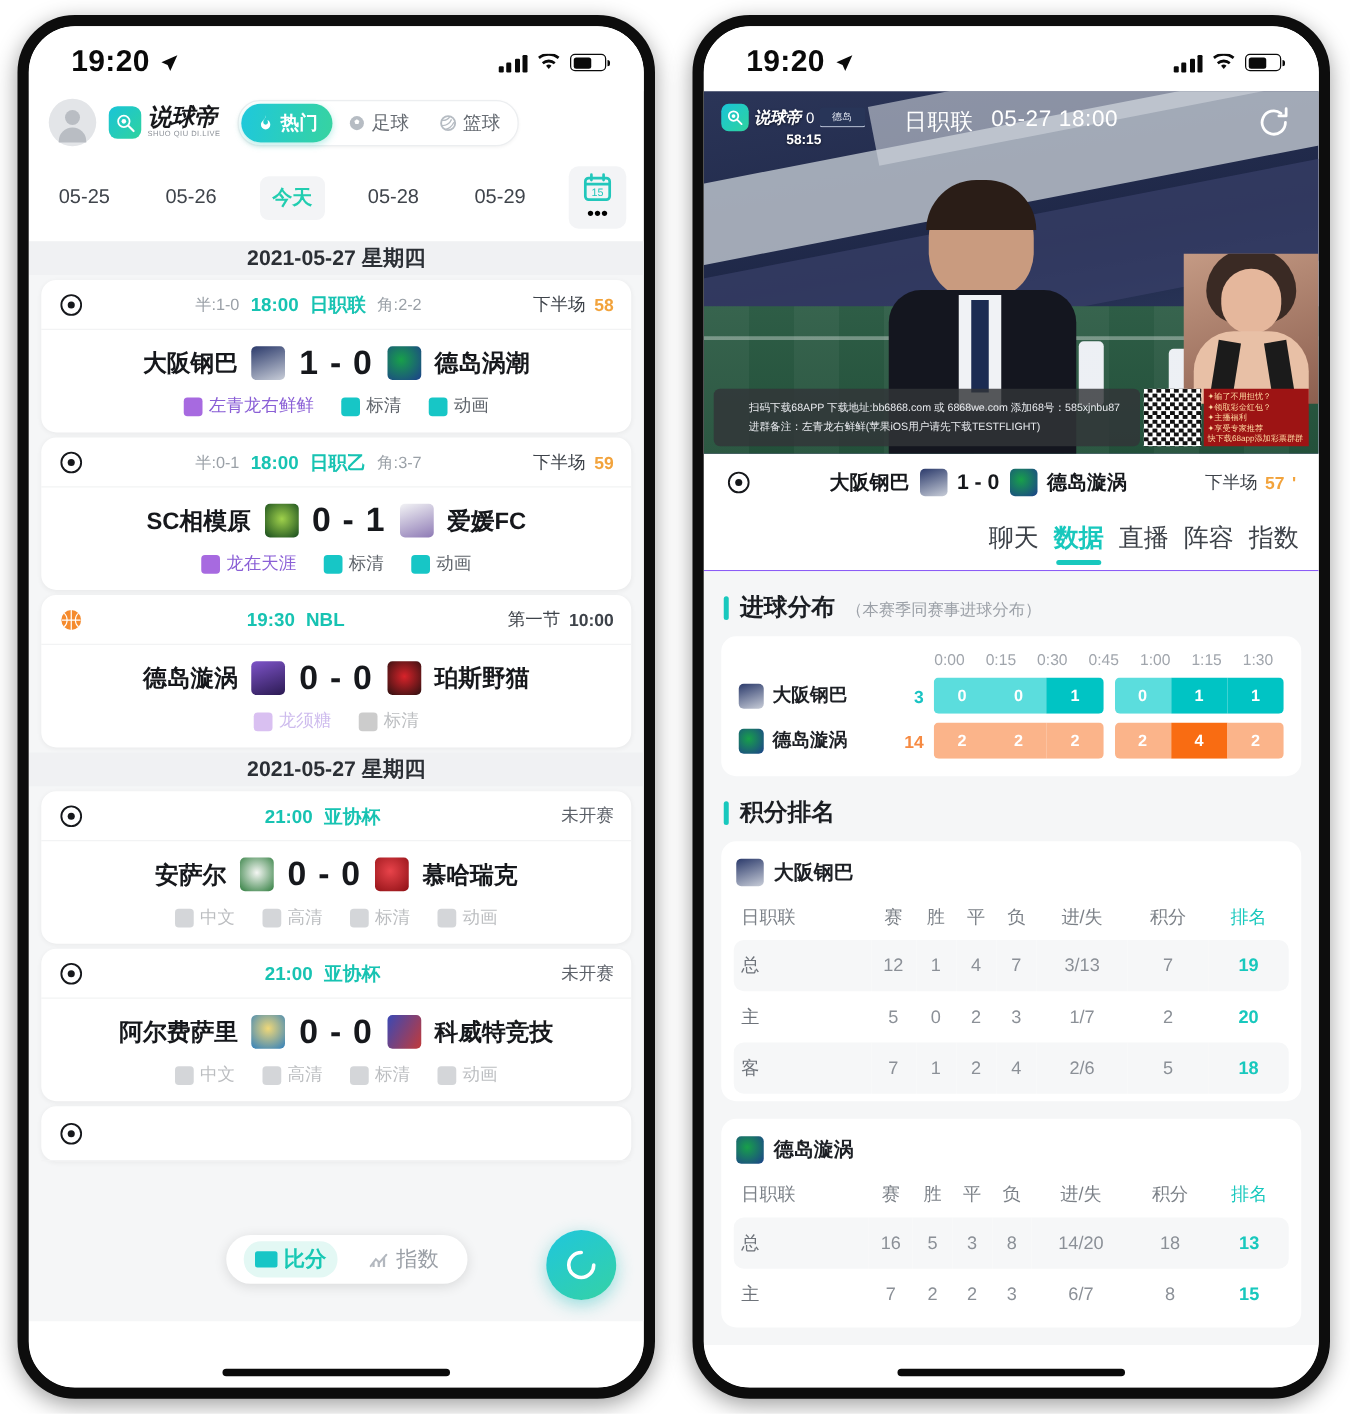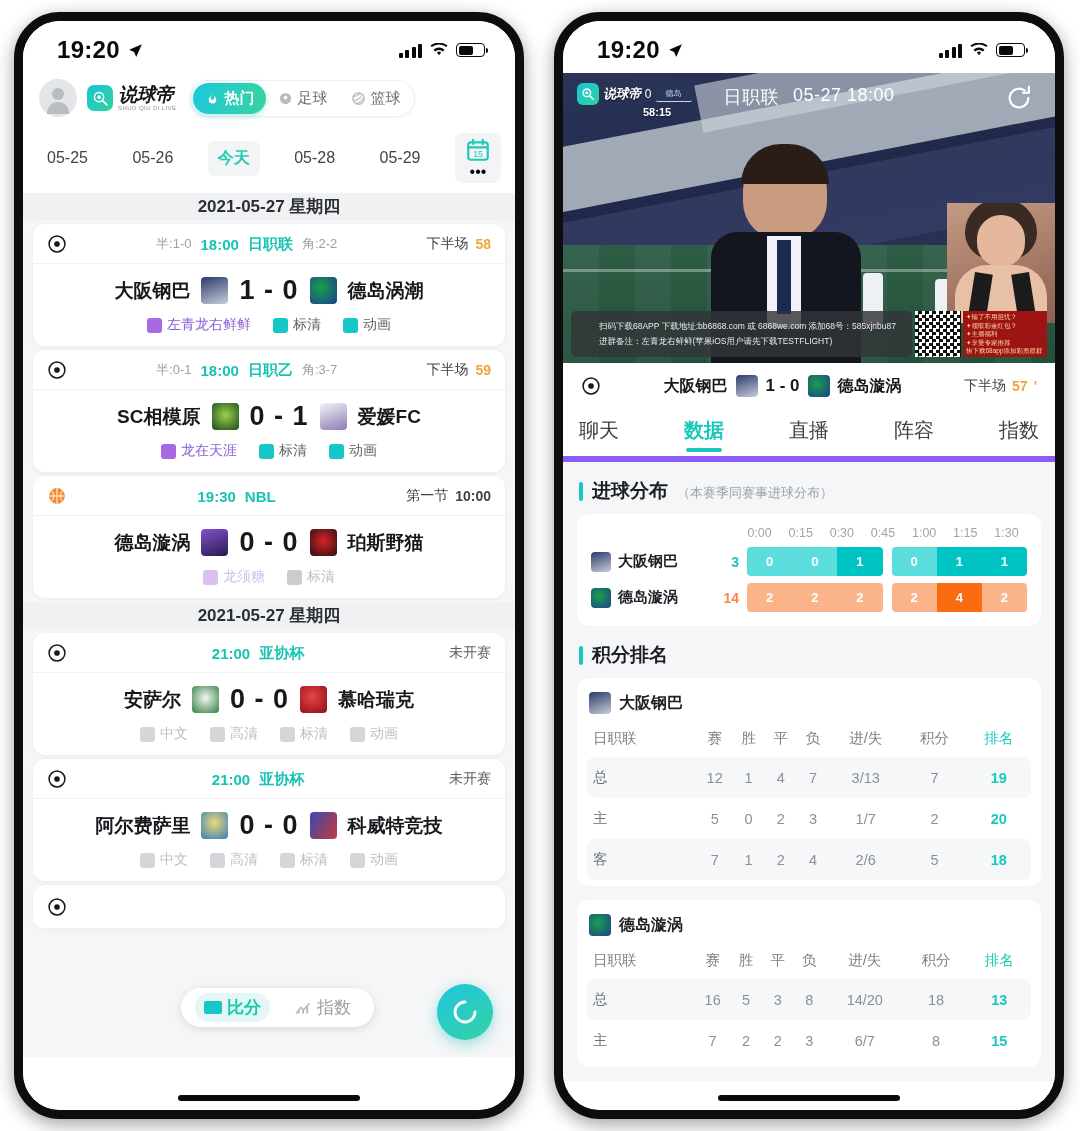--- a/index.html
+++ b/index.html
@@ -111,41 +111,41 @@
   .vtopbar { position:absolute; top:0; left:0; right:0; height:48px; display:flex; align-items:center; justify-content:center; z-index:4; }
   .vtitle { font-size:18px; color:#fff; font-weight:500; letter-spacing:.5px; display:flex; gap:14px; }
   .refresh { position:absolute; right:22px; top:11px; width:28px; height:28px; z-index:5; }
   .scorebug { position:absolute; left:14px; top:10px; z-index:5; display:flex; flex-direction:column; align-items:flex-start; }
   .sb-row { display:flex; align-items:center; gap:4px; }
   .sb-logo { width:22px; height:22px; border-radius:6px; background:linear-gradient(135deg,#19c4d8,#2fd39e); display:flex;align-items:center;justify-content:center;}
   .sb-logo svg{width:14px;height:14px}
   .sb-brand { font-size:13px; font-weight:800; font-style:italic; color:#fff; letter-spacing:-.4px; text-shadow:0 1px 2px rgba(0,0,0,.6); }
   .sb-zero { font-size:12px; color:#fff; }
   .sb-away { font-size:8px; color:#dfe4ef; background:rgba(40,55,90,.75); padding:2px 10px; border-radius:2px; border-bottom:1.5px solid #cdd5e6; }
-  .sb-clock { font-size:11px; color:#fff; font-weight:700; margin-left:44px; margin-top:1px; text-shadow:0 1px 2px rgba(0,0,0,.6);padding-left:22px; }
+  .sb-clock { font-size:11px; color:#fff; font-weight:700; margin-left:30px; margin-top:1px; text-shadow:0 1px 2px rgba(0,0,0,.6);padding-left:22px; }
   .crowd { position:absolute; inset:0; }
   .pitch { position:absolute; left:0; right:0; bottom:0; height:118px; background:linear-gradient(180deg,#2e5d46,#23503a); }
   .pitch::after{content:"";position:absolute;inset:0;background:repeating-linear-gradient(90deg,rgba(255,255,255,.045) 0 36px,transparent 36px 72px);}
   .suitman { position:absolute; left:140px; bottom:0; width:170px; height:215px; }
   .adbar { position:absolute; left:8px; right:8px; bottom:6px; height:46px; display:flex; z-index:6; }
   .adtext { flex:1; background:rgba(50,52,56,.82); border-radius:5px; padding:4px 8px; display:flex; flex-direction:column; justify-content:center; gap:3px; }
   .adtext span { font-size:8.5px; color:#e8eaee; white-space:nowrap; overflow:hidden;margin-left:20px; }
   .adqr { width:46px; background:#fff; margin-left:3px; }
   .adred { width:84px; background:#9d1414; margin-left:2px; display:flex; flex-direction:column; justify-content:center; padding:2px 3px; gap:1px; }
   .adred span { font-size:6.5px; color:#ffd9a0; white-space:nowrap; overflow:hidden; }
   .cam { position:absolute; right:0; bottom:40px; width:108px; height:120px; background:linear-gradient(160deg,#c49a84,#8c5f4f); z-index:5; overflow:hidden; }
 
   .matchbar { display:flex; align-items:center; padding:12px 18px 10px; }
   .mb-mid { flex:1; display:flex; align-items:center; justify-content:center; gap:8px; }
   .mb-team { font-size:16px; font-weight:700; color:#16181c; }
   .mb-crest { width:22px; height:22px; border-radius:4px; }
   .mb-score { font-size:17px; font-weight:700; color:#16181c; }
   .mb-right { display:flex; align-items:center; gap:6px; font-size:14px; color:#3e434a; }
 
-  .rtabs { display:flex; align-items:center; justify-content:space-between; padding: 2px 10px 0; border-bottom:6px solid #8b5cf6; }
+  .rtabs { display:flex; align-items:center; justify-content:flex-end; padding: 2px 10px 0; border-bottom:1px solid #8b5cf6; }
   .rtab { font-size:20px; color:#3d4249; padding: 8px 6px 12px; position:relative; }
   .rtab.active { color:#18c8bd; font-weight:700; }
   .rtab.active::after { content:""; position:absolute; left:50%; transform:translateX(-50%); bottom:4px; width:36px; height:4px; border-radius:2px; background:#18c8bd; }
 
   .rbody { background:#f5f6f7; height: calc(100% - 470px); overflow:hidden; }
   .sect-title { display:flex; align-items:baseline; gap:9px; padding: 16px 16px 10px; }
   .sect-title .bar { width:4px; height:19px; border-radius:2px; background:#18c8bd; align-self:center; }
   .sect-title h3 { font-size:19px; font-weight:700; color:#1b1e23; }
   .sect-title .sub { font-size:13px; color:#9ca1a8; }
   .panel { background:#fff; margin: 0 14px; border-radius: 12px; padding: 12px 14px 14px; }

